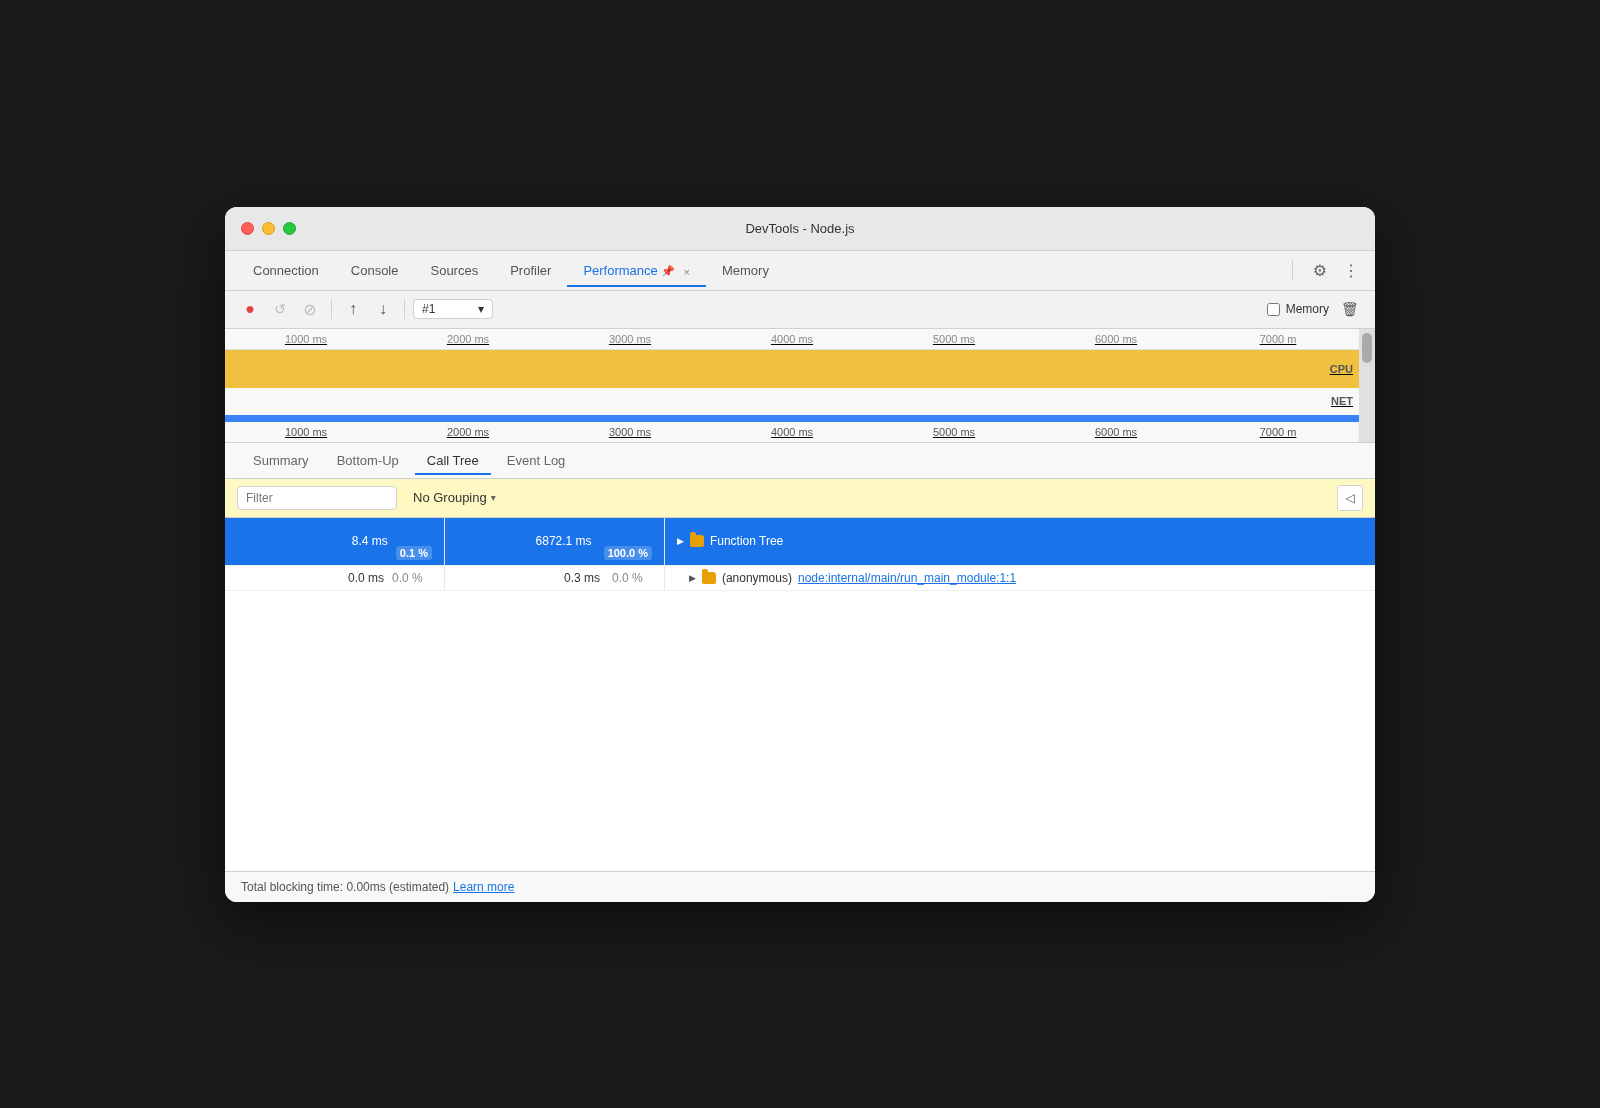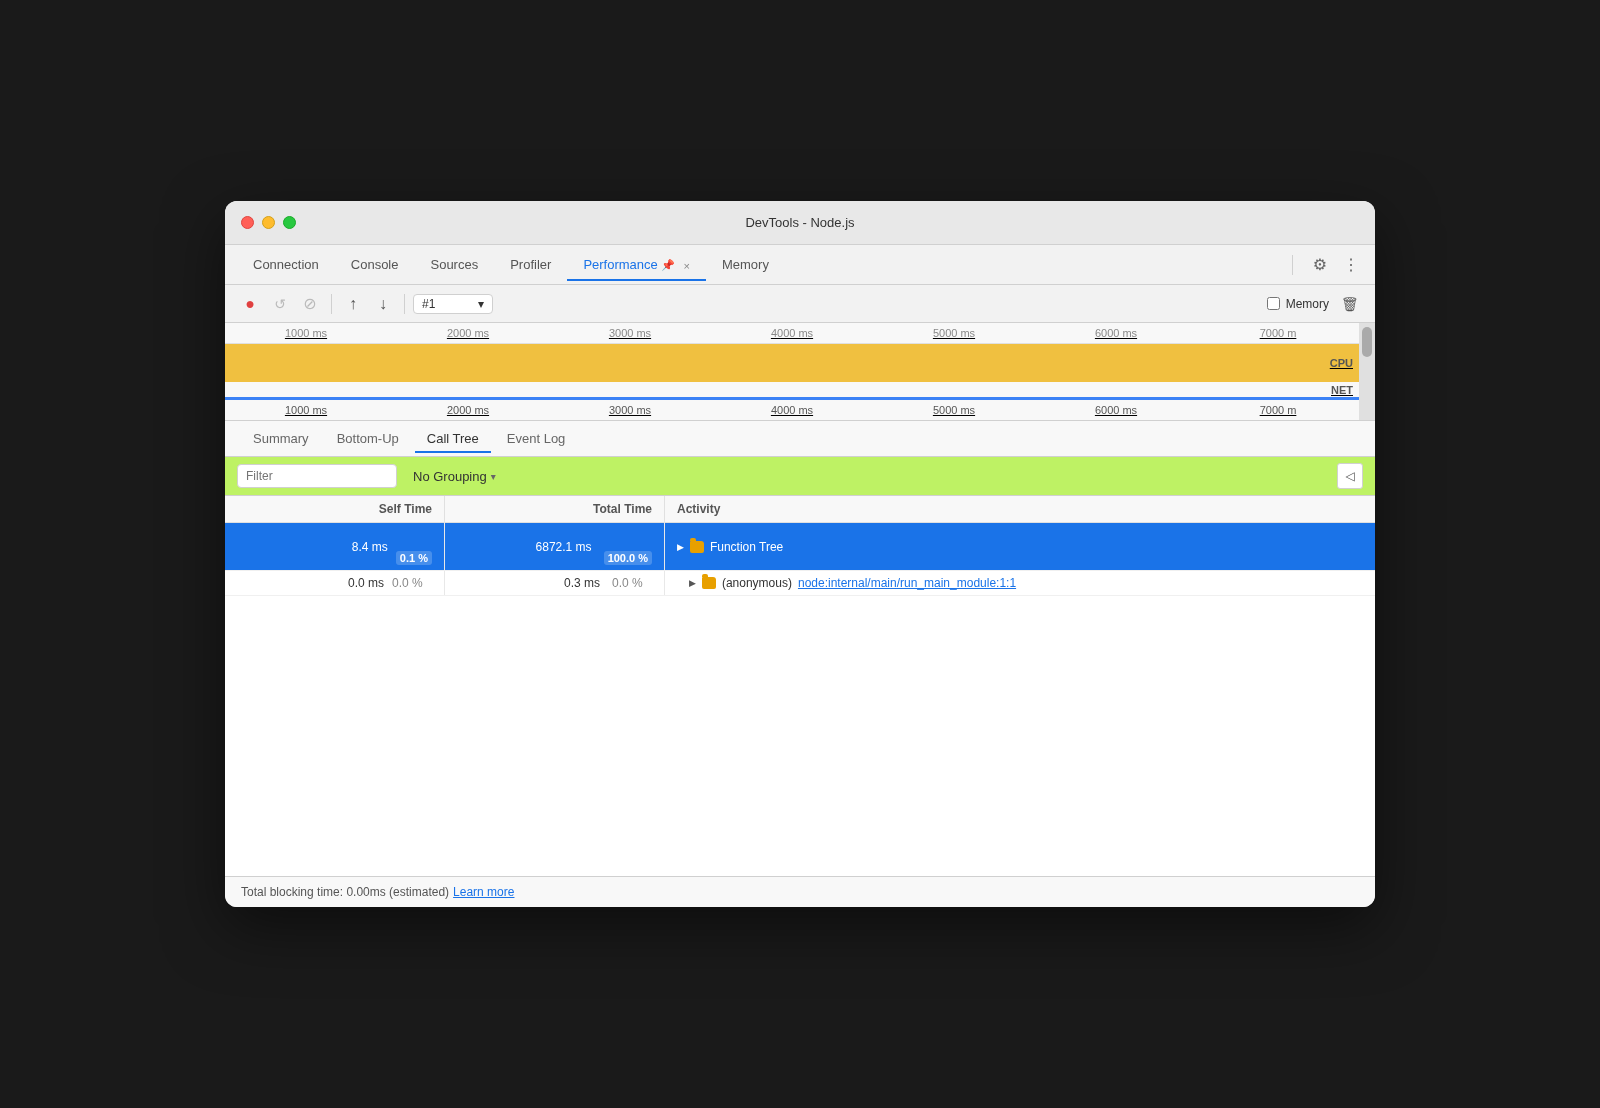--- a/index.html
+++ b/index.html
@@ -186,27 +186,27 @@
       align-items: center;
       justify-content: flex-end;
     }
     .cpu-label {
       font-size: 11px;
       font-weight: 600;
       color: #555;
       padding-right: 6px;
     }
     .net-bar {
-      height: 18px;
+      height: 34px;
       background: #f8f8f8;
       position: relative;
       display: flex;
       align-items: center;
       justify-content: flex-end;
-      border-bottom: 3px solid #3b82f6;
+      border-bottom: 7px solid #3b82f6;
     }
     .net-label {
       font-size: 11px;
       font-weight: 600;
       color: #555;
       padding-right: 6px;
     }
     .timeline-ruler2 {
       display: flex;
       padding: 4px 0;
@@ -261,21 +261,21 @@
       left: 0;
       right: 0;
       height: 2px;
       background: #1a73e8;
     }
     .filter-bar {
       display: flex;
       align-items: center;
       padding: 6px 12px;
       border-bottom: 1px solid #d0d0d0;
-      background: #bef264;
+      background: #fef9c3;
       gap: 8px;
     }
     .filter-input {
       border: 1px solid #d0d0d0;
       border-radius: 4px;
       padding: 4px 8px;
       font-size: 12px;
       width: 160px;
       outline: none;
       background: white;
@@ -586,31 +586,20 @@
     </div>
     <div class="filter-right">
       <div class="collapse-btn">
         <span>◁</span>
       </div>
     </div>
   </div>
 
   <div class="table-area">
 
-    <div class="table-header">
-      <div class="col-self">
-        <span>Self Time</span>
-      </div>
-      <div class="col-total">
-        <span>Total Time</span>
-      </div>
-      <div class="col-activity">
-        <span>Activity</span>
-      </div>
-    </div>
 
     <div class="table-row selected">
       <div class="cell-self">
         <span class="time-value">8.4 ms</span>
         <span class="pct-badge">0.1 %</span>
       </div>
       <div class="cell-total">
         <span class="time-value">6872.1 ms</span>
         <span class="pct-badge">100.0 %</span>
       </div>

